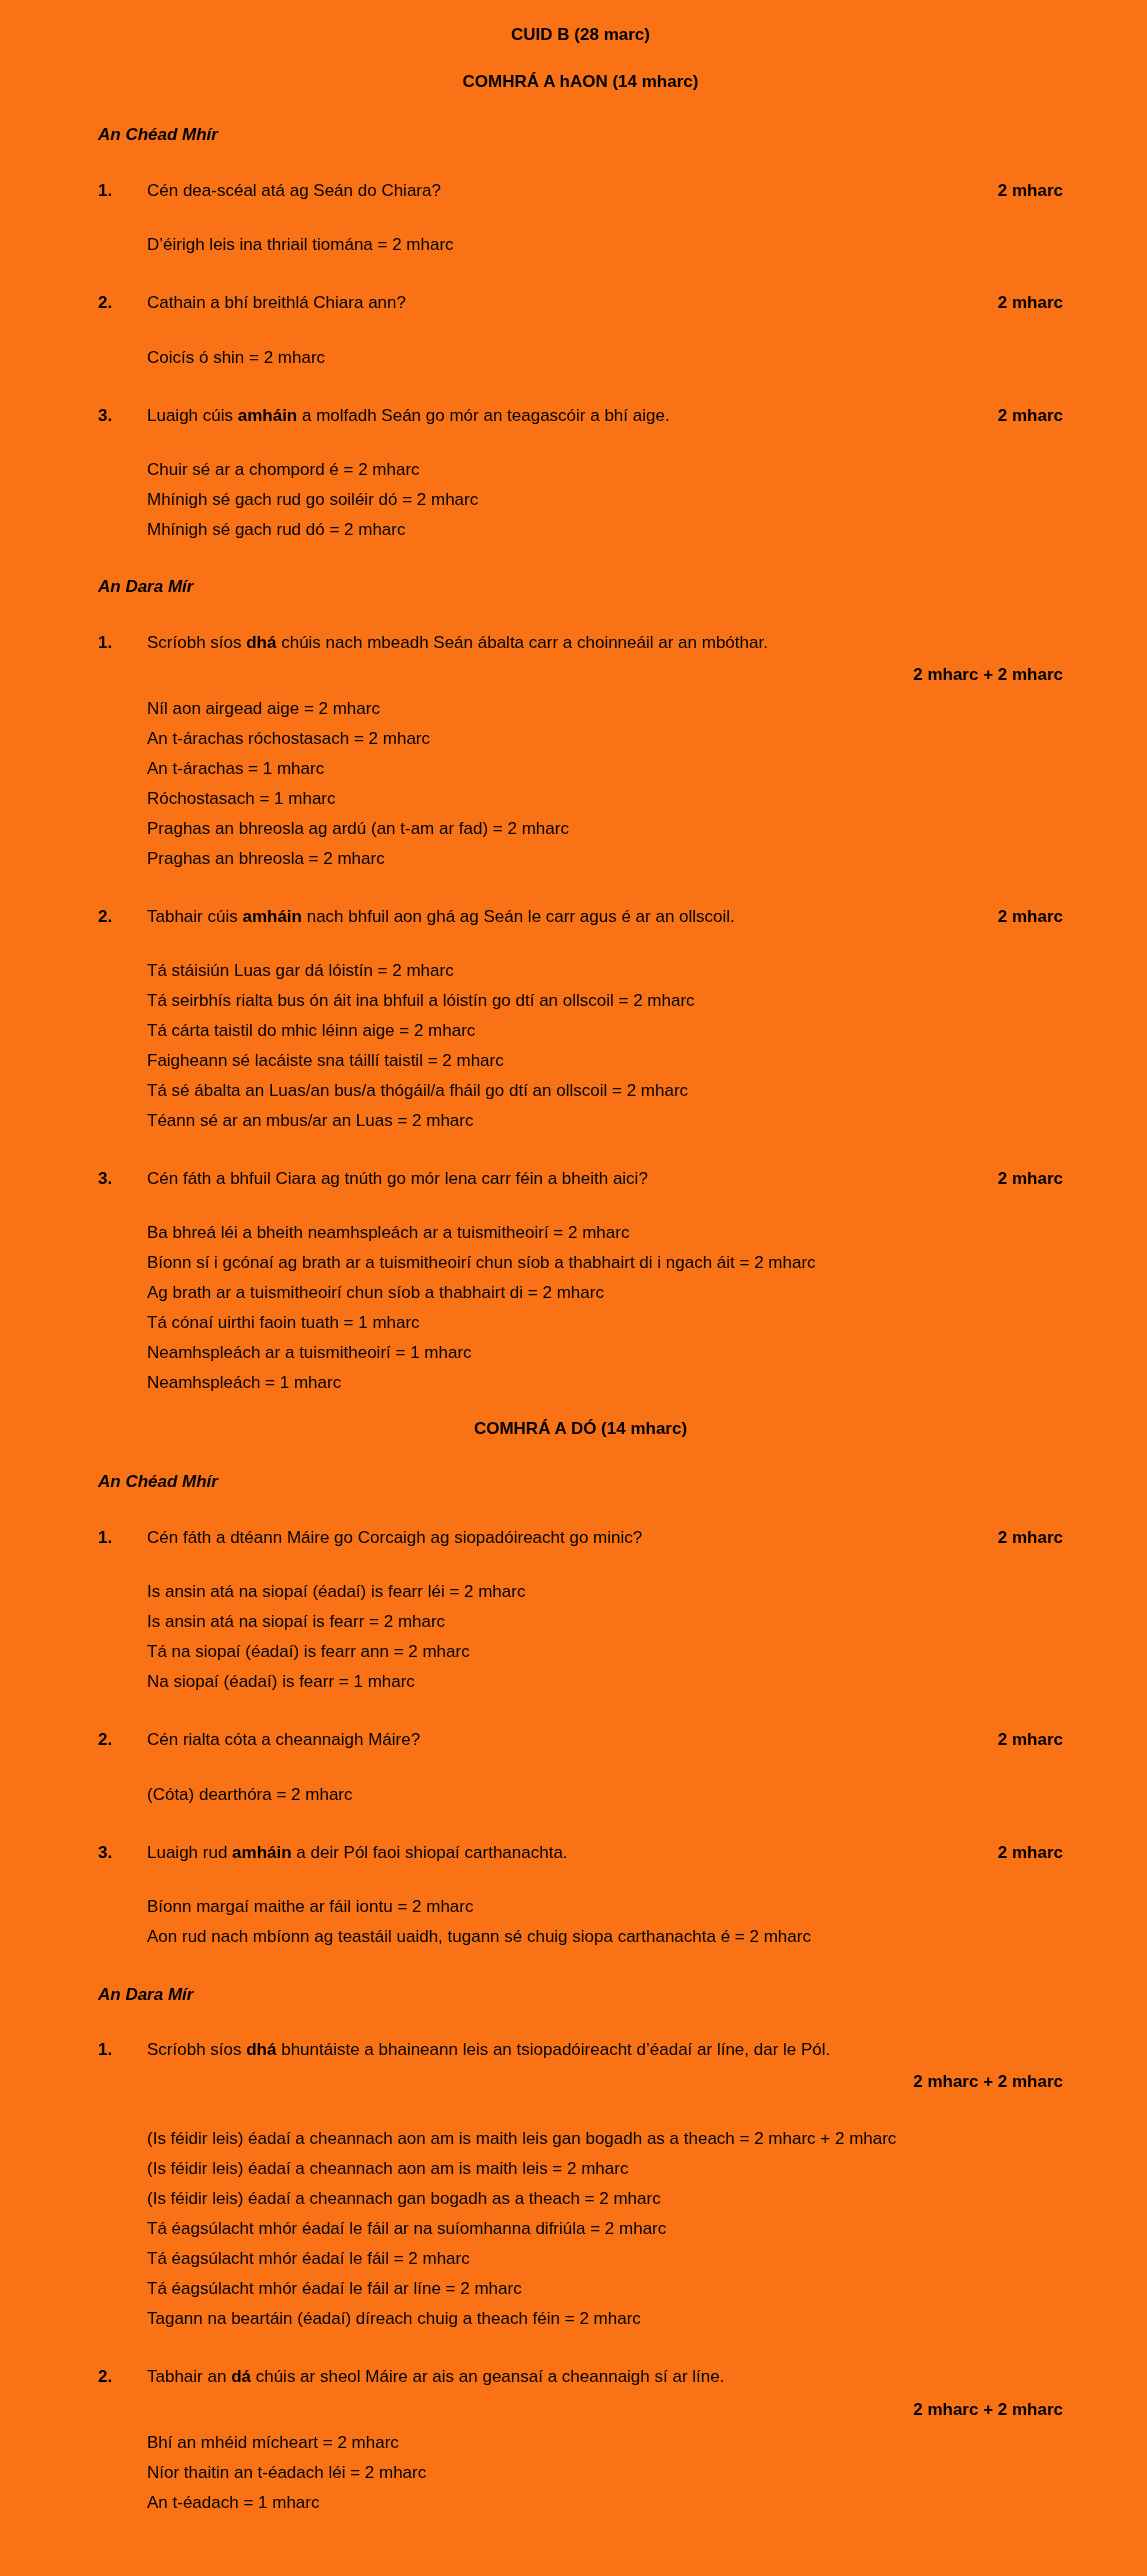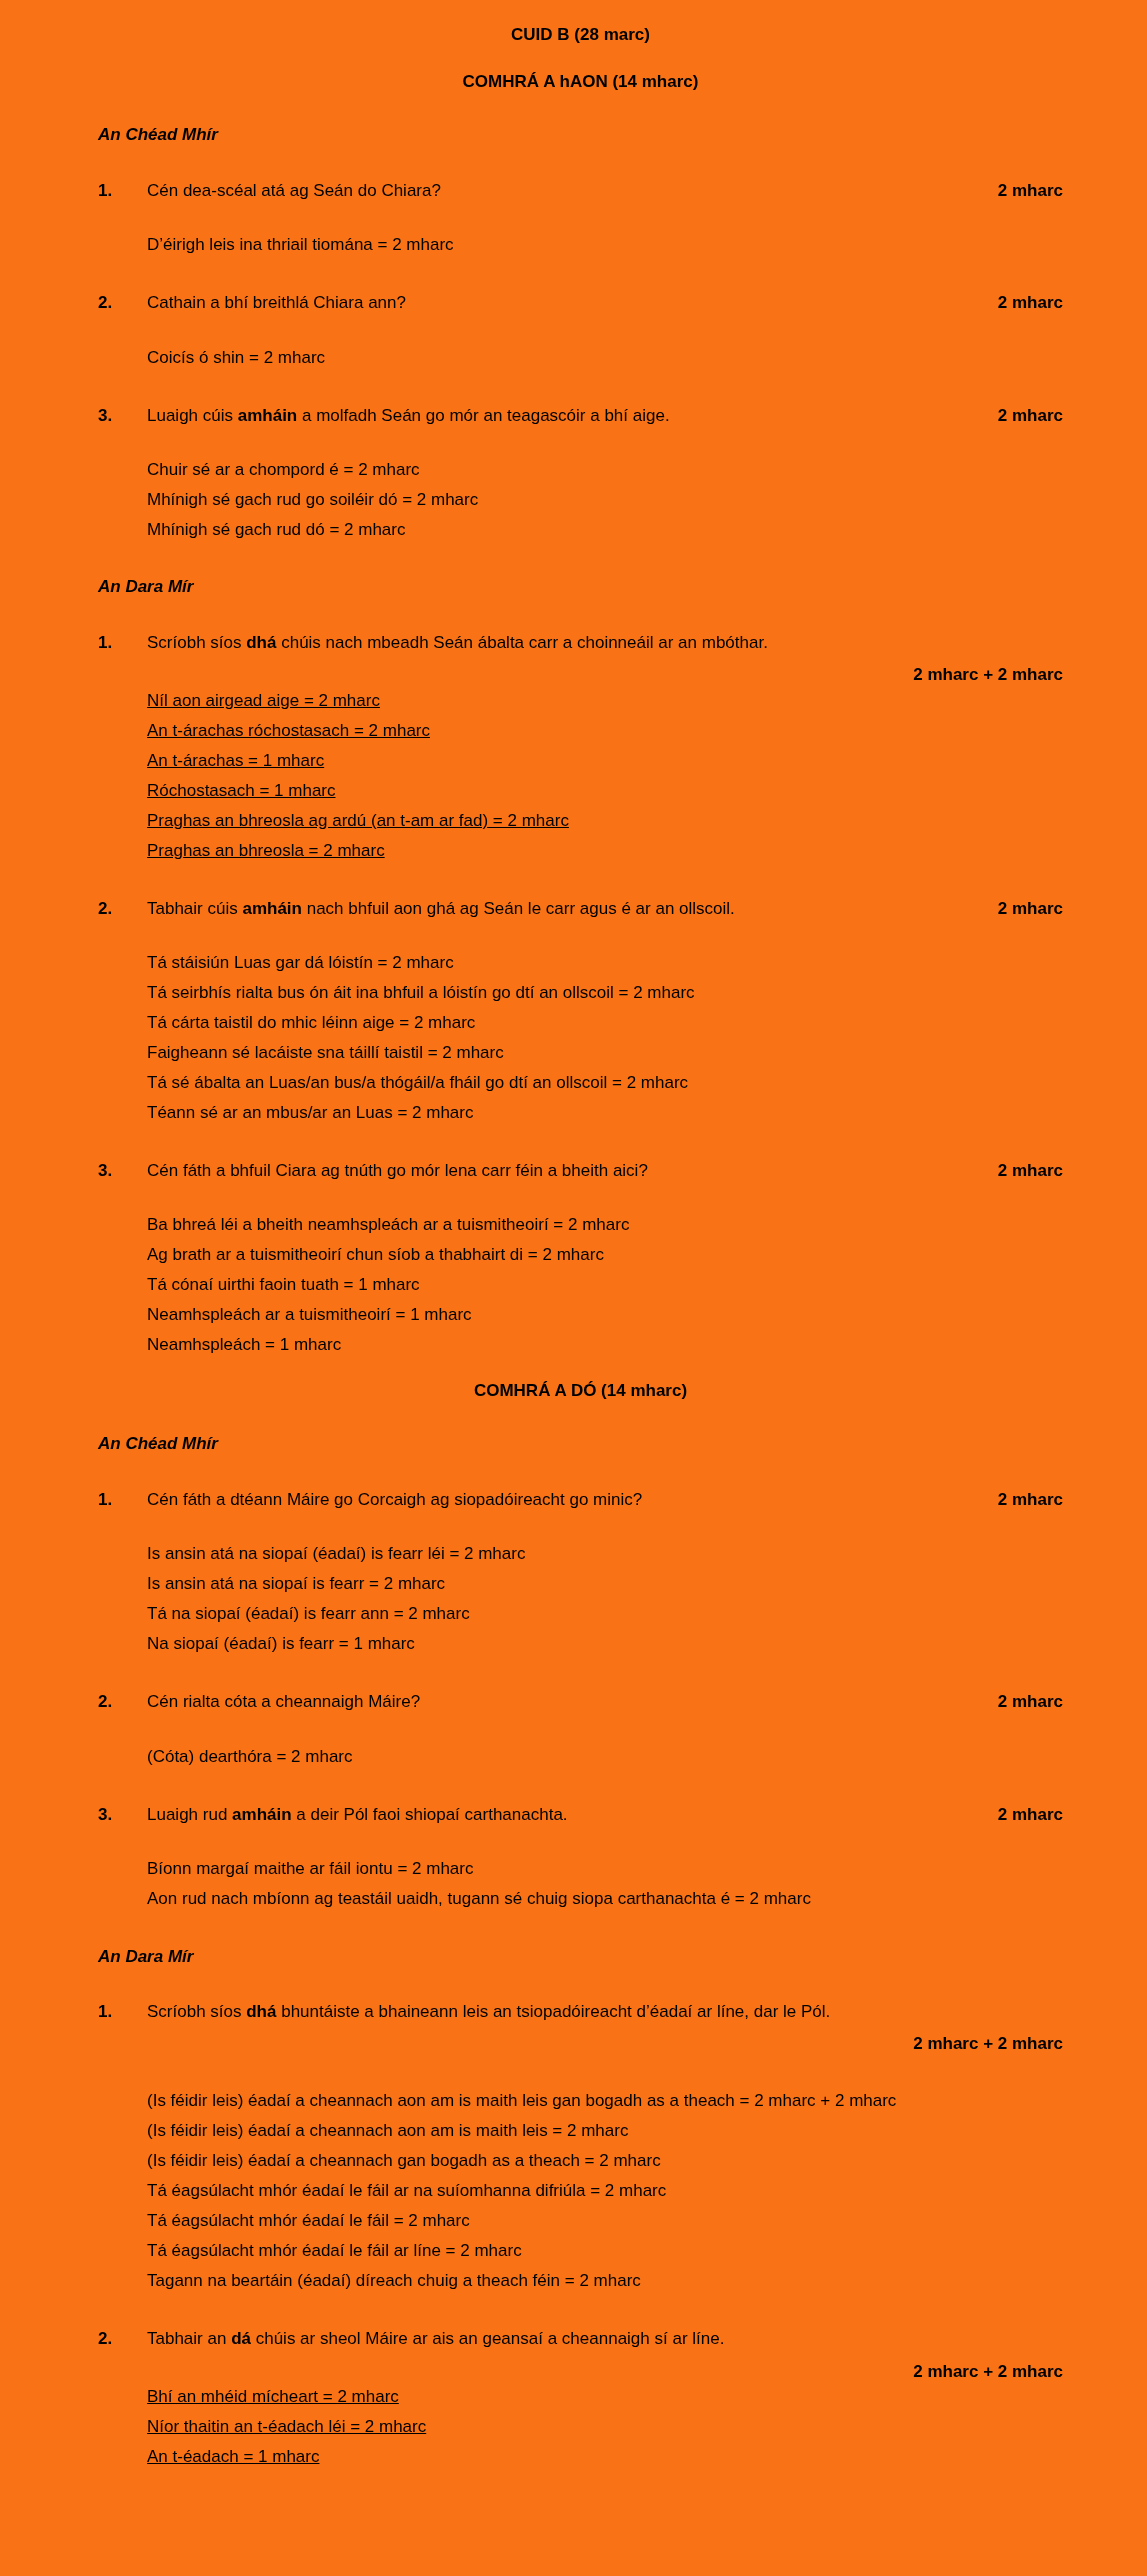--- a/index.html
+++ b/index.html
@@ -57,21 +57,21 @@
     text-align: right;
     font-weight: 700;
     margin-top: 11px;
     white-space: nowrap;
   }
   .answers {
     margin-top: 29px;
     padding-left: 49px;
     line-height: 30px;
   }
-  .answers.tight { margin-top: 0; text-decoration: underline; }
+  .answers.tight { margin-top: 8px; }
   .answers.loose { margin-top: 31.5px; }
   .ans-line { white-space: nowrap; }
 </style>
 </head>
 <body>
 
 <div class="page">
 
   <div class="doc-title">CUID B (28 marc)</div>
 
@@ -138,20 +138,21 @@
     <div class="ans-line">Téann sé ar an mbus/ar an Luas = 2 mharc</div>
   </div>
 
   <div class="qrow">
     <span class="qnum">3.</span>
     <span class="qtext"><span>Cén fáth a bhfuil Ciara ag tnúth go mór lena carr féin a bheith aici?</span></span>
     <span class="qmarks">2 mharc</span>
   </div>
   <div class="answers">
     <div class="ans-line">Ba bhreá léi a bheith neamhspleách ar a tuismitheoirí = 2 mharc</div>
+    <div class="ans-line">Bíonn sí i gcónaí ag brath ar a tuismitheoirí chun síob a thabhairt di i ngach áit = 2 mharc</div>
     <div class="ans-line">Ag brath ar a tuismitheoirí chun síob a thabhairt di = 2 mharc</div>
     <div class="ans-line">Tá cónaí uirthi faoin tuath = 1 mharc</div>
     <div class="ans-line">Neamhspleách ar a tuismitheoirí = 1 mharc</div>
     <div class="ans-line">Neamhspleách = 1 mharc</div>
   </div>
 
   <div class="conv-title after-content">COMHRÁ A DÓ (14 mharc)</div>
 
   <div class="section-title">An Chéad Mhír</div>
 

